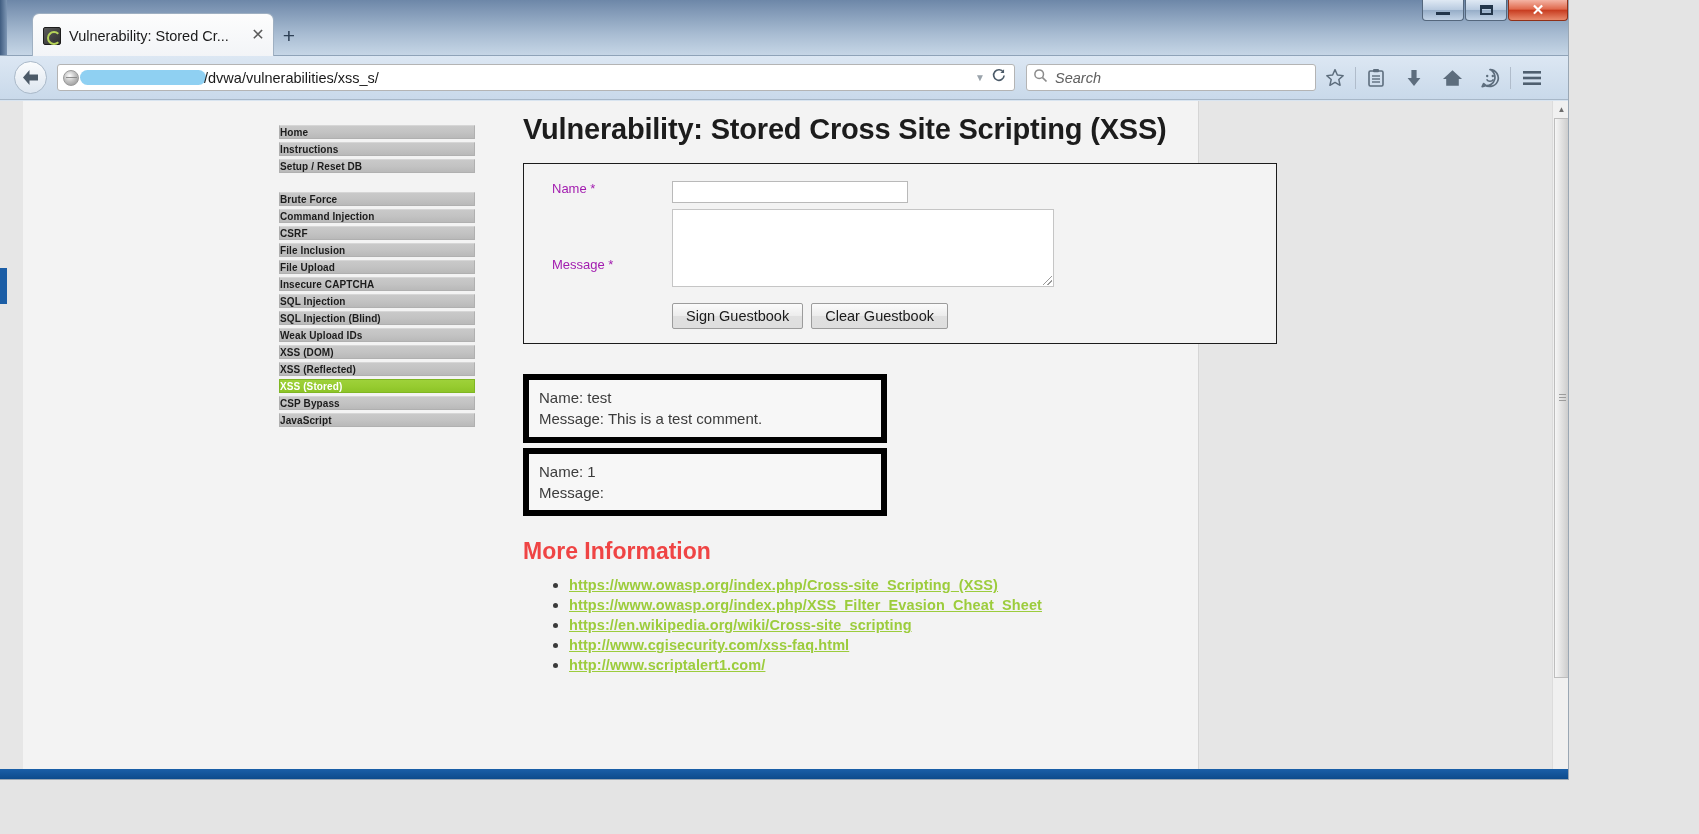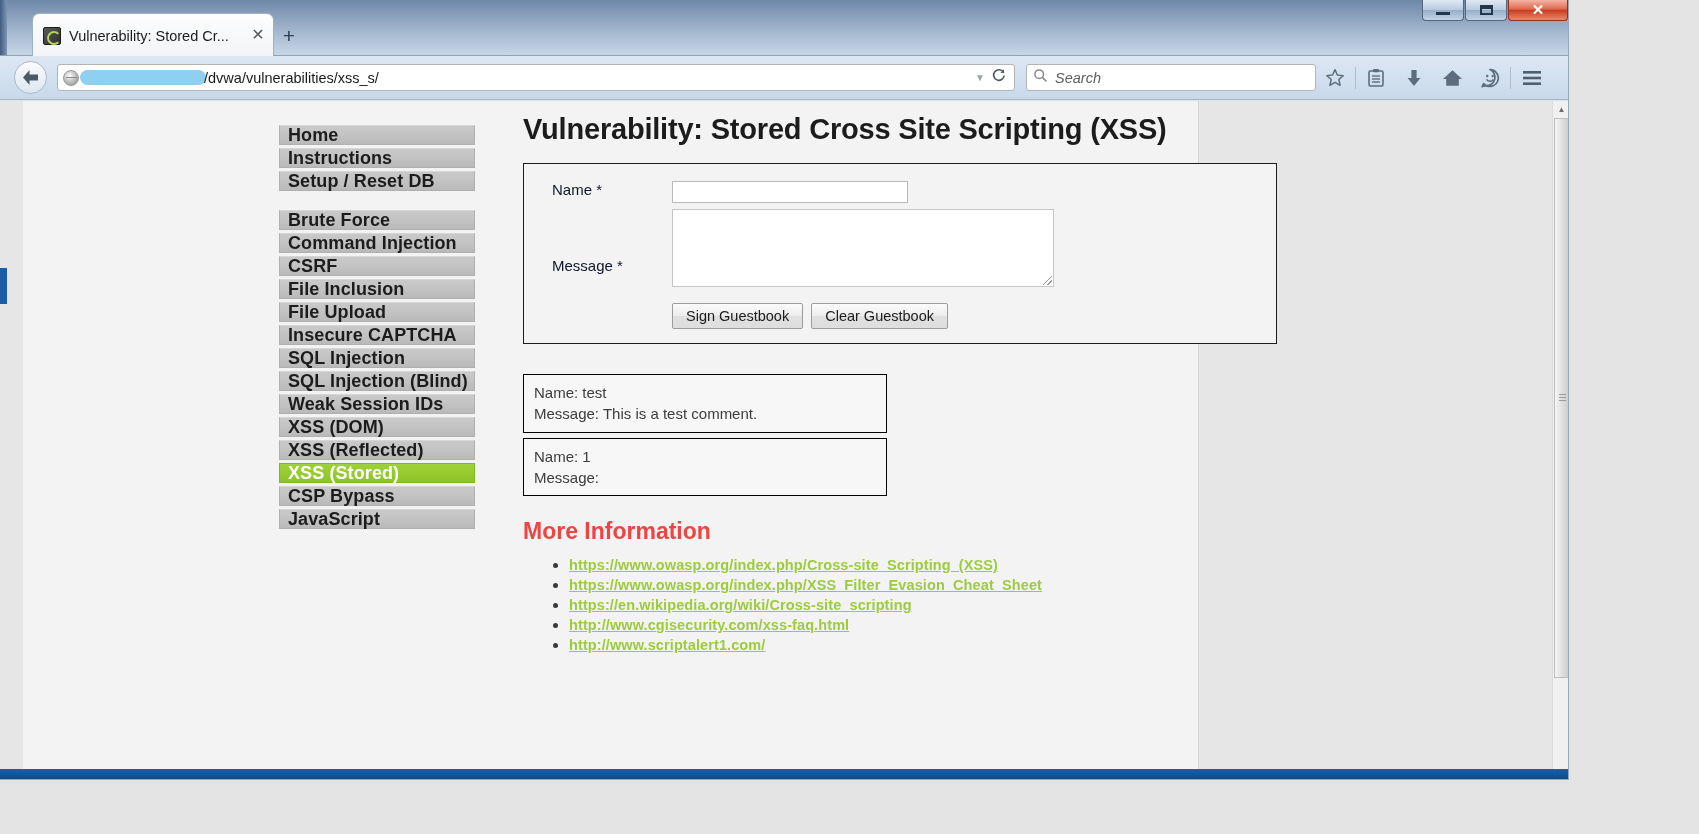--- a/index.html
+++ b/index.html
@@ -258,28 +258,27 @@
   }
 
   
   #sidebar {
     position: absolute;
     left: 279px; top: 24px;
     width: 196px;
   }
   .nav-group { margin-bottom: 19px; }
   .nav-item {
-    height: 20px;
+    height: 14px;
     background: linear-gradient(to bottom,#c9c9c9 0%,#c3c3c3 50%,#b9b9b9 100%);
     border: 1px solid #b0b0b0;
     border-top-color: #d6d6d6;
     margin-bottom: 3px;
     display: flex; align-items: center;
-    padding-left: 8px;
-    font-size: 18px;
+    font-size: 10px;
     font-weight: bold;
     color: #1c1c1c;
     cursor: pointer;
     letter-spacing: .1px;
   }
   .nav-item.selected {
     background: linear-gradient(to bottom,#9ed13a 0%,#97cc30 50%,#8dc428 100%);
     border-color: #7fb623;
     color: #ffffff;
   }
@@ -305,22 +304,22 @@
   }
   .form-row {
     display: flex;
     align-items: flex-start;
     margin-bottom: 6px;
   }
   .form-label {
     width: 148px;
     flex: 0 0 148px;
     padding-left: 28px;
-    font-size: 15px;
-    color: #0f172a;
+    font-size: 13px;
+    color: #a21caf;
   }
   .form-label.msg { padding-top: 48px; }
   #name-input {
     width: 236px; height: 22px;
     border: 1px solid #b9b9b9;
     background: #fff;
     font-family: "Liberation Sans", sans-serif;
     font-size: 14px;
     padding: 0 4px;
     outline: none;
@@ -358,21 +357,21 @@
     font-family: "Liberation Sans", sans-serif;
     font-size: 14.5px;
     color: #1b1b1b;
     cursor: pointer;
   }
 
   
   #guestbook-entries { margin-top: 30px; }
   .guest-entry {
     width: 364px;
-    border: 1px solid #000000;
+    border: 6px solid #000000;
     background: #f7f7f7;
     padding: 7px 0 7px 10px;
     margin-bottom: 5px;
     font-size: 15px;
     color: #3c3c3c;
     line-height: 1.42;
   }
 
   
   #more-info-heading {
@@ -563,21 +562,21 @@
 
         <div class="nav-group">
           <div class="nav-item">Brute Force</div>
           <div class="nav-item">Command Injection</div>
           <div class="nav-item">CSRF</div>
           <div class="nav-item">File Inclusion</div>
           <div class="nav-item">File Upload</div>
           <div class="nav-item">Insecure CAPTCHA</div>
           <div class="nav-item">SQL Injection</div>
           <div class="nav-item">SQL Injection (Blind)</div>
-          <div class="nav-item">Weak Session IDs</div>
+          <div class="nav-item">Weak Upload IDs</div>
           <div class="nav-item">XSS (DOM)</div>
           <div class="nav-item">XSS (Reflected)</div>
           <div class="nav-item selected">XSS (Stored)</div>
           <div class="nav-item">CSP Bypass</div>
           <div class="nav-item">JavaScript</div>
         </div>
 
       </div>
 
       <div id="main">

